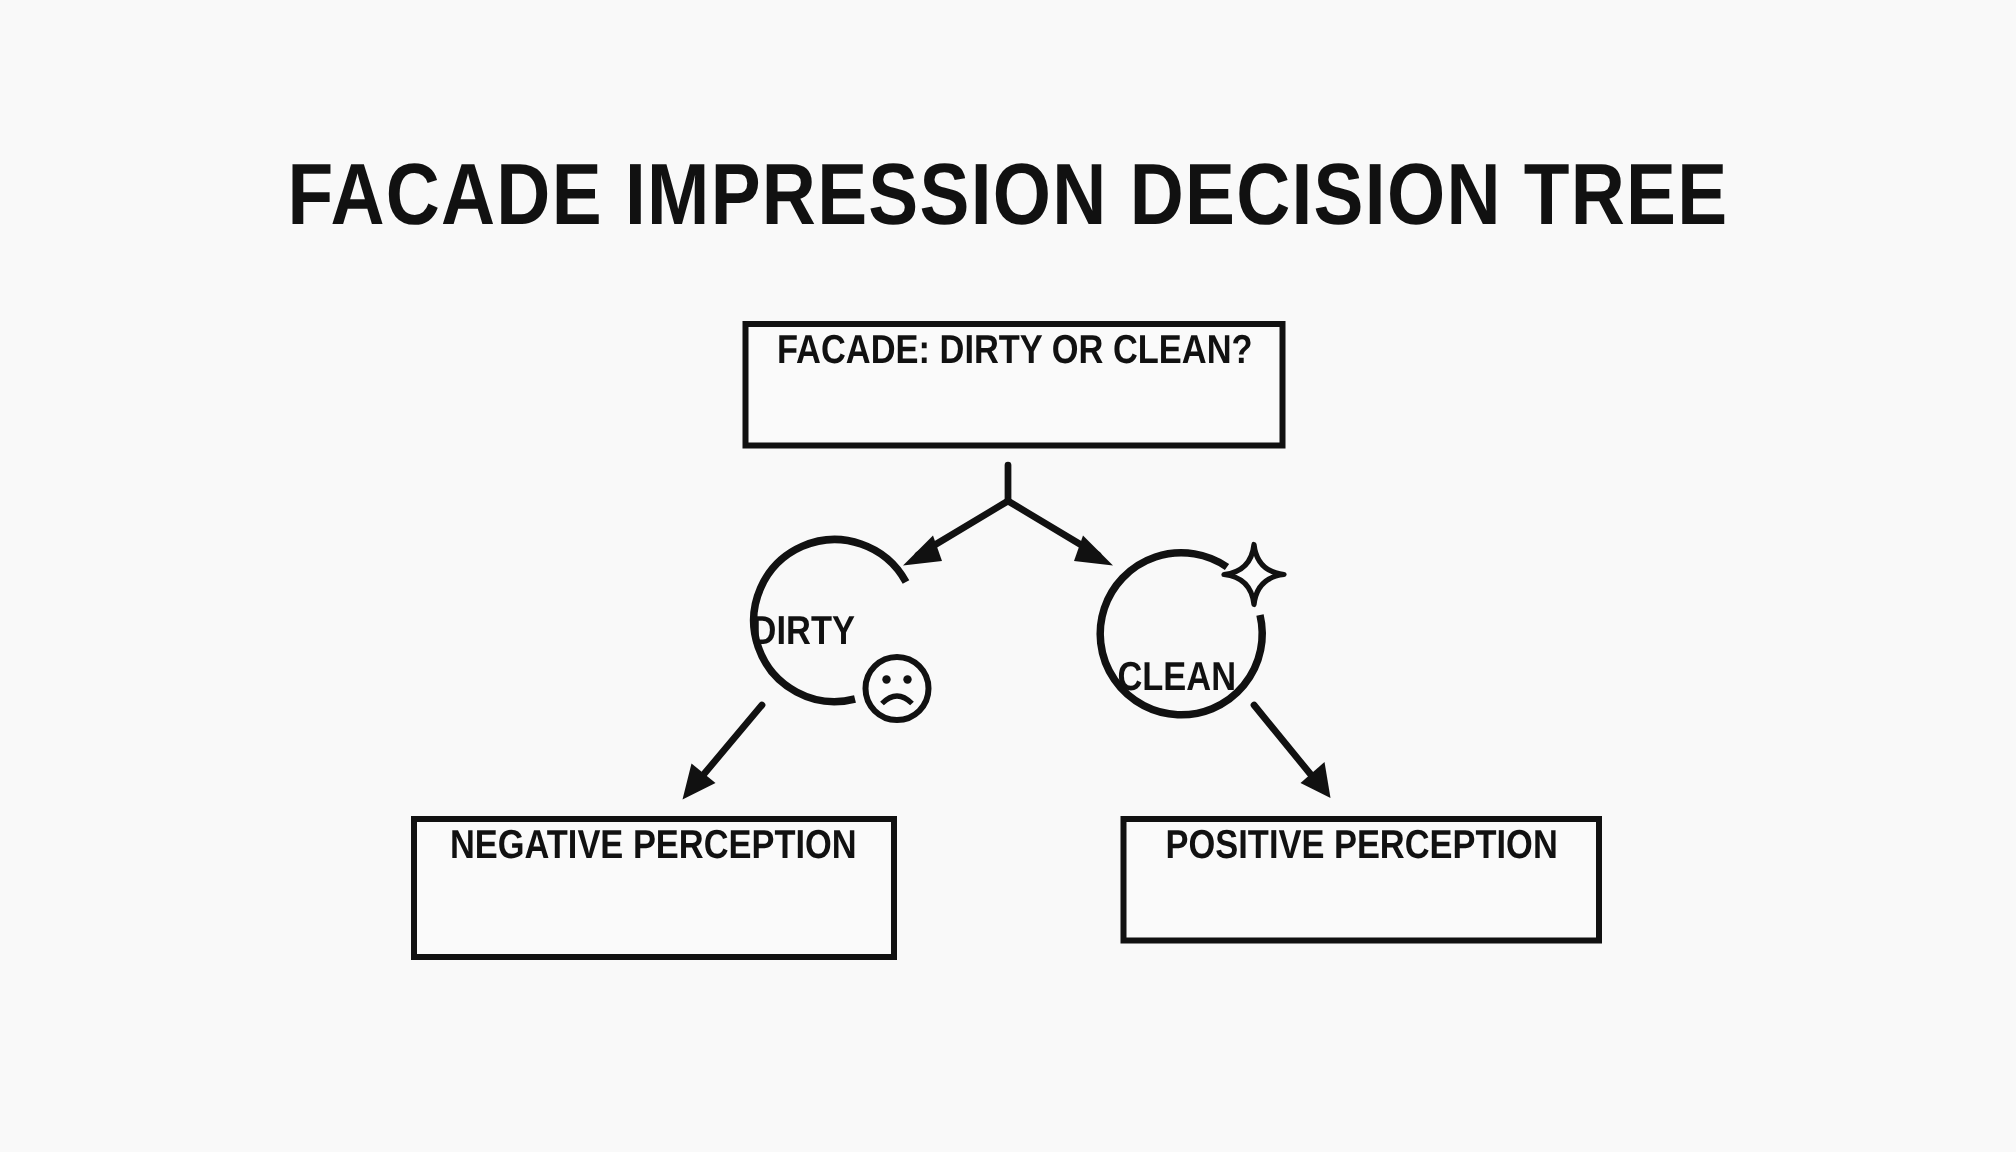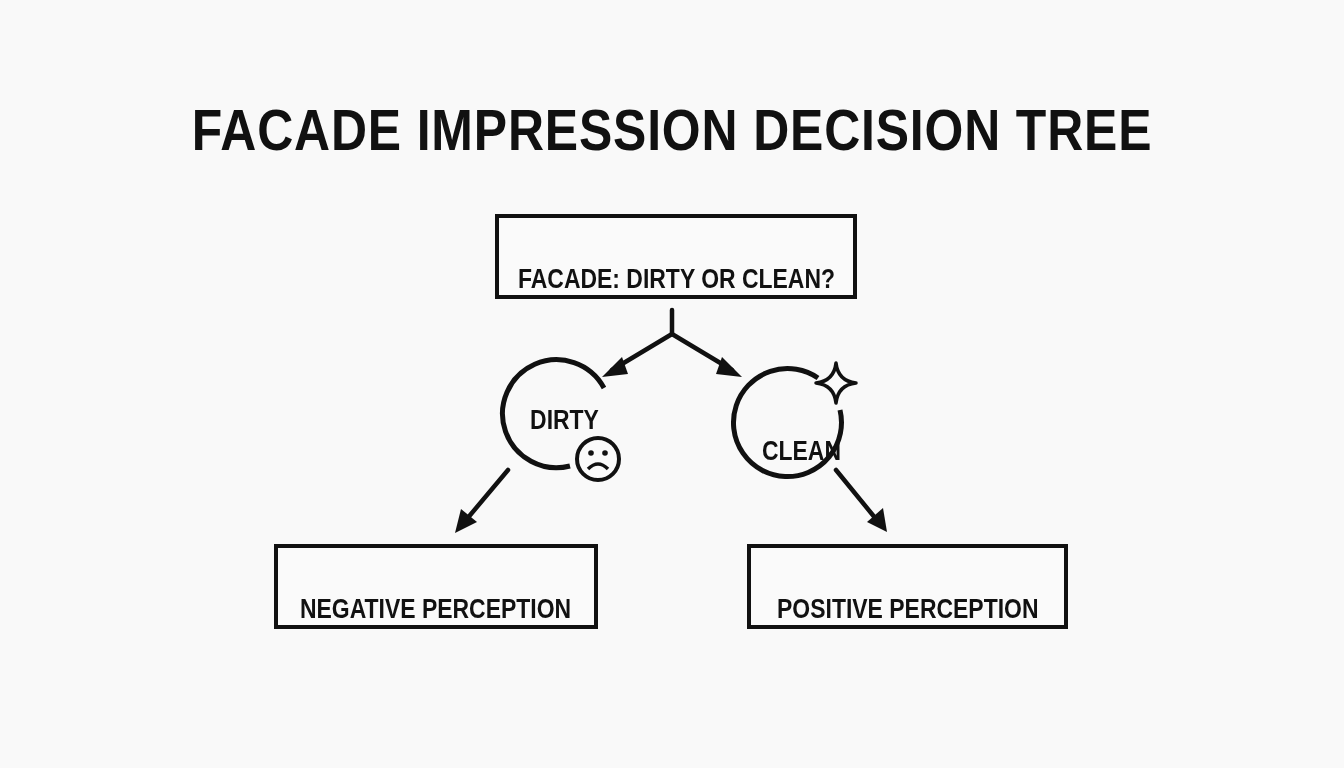--- a/index.html
+++ b/index.html
@@ -1,20 +1,20 @@
 <!DOCTYPE html>
 <html><head>
 <meta charset="utf-8">
 <style>
   html,body{margin:0;padding:0;}
   body{width:1344px;height:768px;background:#f9f9f9;position:relative;overflow:hidden;font-family:"Liberation Sans",sans-serif;color:#111;}
   .title{position:absolute;left:0;width:1344px;top:96px;text-align:center;font-size:58px;font-weight:bold;letter-spacing:1px;transform:scaleX(0.86);transform-origin:center;color:#111;}
-  .box{position:absolute;border:4px solid #111;background:#fafafa;box-sizing:border-box;display:flex;align-items:flex-end;justify-content:center;font-weight:bold;font-size:27px;}
+  .box{position:absolute;border:4px solid #111;background:#fafafa;box-sizing:border-box;display:flex;align-items:flex-start;justify-content:center;font-weight:bold;font-size:27px;}
   .box span{display:inline-block;transform:scaleX(0.85);white-space:nowrap;}
-  .circle-label{position:absolute;font-weight:bold;font-size:27px;text-align:right;}
+  .circle-label{position:absolute;font-weight:bold;font-size:27px;text-align:left;}
   .circle-label span{display:inline-block;transform:scaleX(0.85);}
   svg.lines{position:absolute;left:0;top:0;}
 </style>
 </head>
 <body>
 
 <div class="title">FACADE IMPRESSION DECISION TREE</div>
 
 <div class="box" style="left:495px;top:214px;width:362px;height:85px;">
   <span>FACADE: DIRTY OR CLEAN?</span>
@@ -56,18 +56,18 @@
   <path d="M836,363 Q838,381 856,383 Q838,385 836,403 Q834,385 816,383 Q834,381 836,363 Z" stroke="#111" stroke-width="3.5" fill="#fafafa" stroke-linejoin="round"></path>
 </svg>
 
 <div class="circle-label" style="left:495px;top:405px;width:110px;">
   <span>DIRTY</span>
 </div>
 <div class="circle-label" style="left:738px;top:405px;width:110px;margin-top:31px;">
   <span>CLEAN</span>
 </div>
 
-<div class="box" style="left:274px;top:544px;width:324px;height:85px;">
+<div class="box" style="left:274px;top:544px;width:324px;height:96px;">
   <span>NEGATIVE PERCEPTION</span>
 </div>
 <div class="box" style="left:747px;top:544px;width:321px;height:85px;">
   <span>POSITIVE PERCEPTION</span>
 </div>
 
 </body></html>

